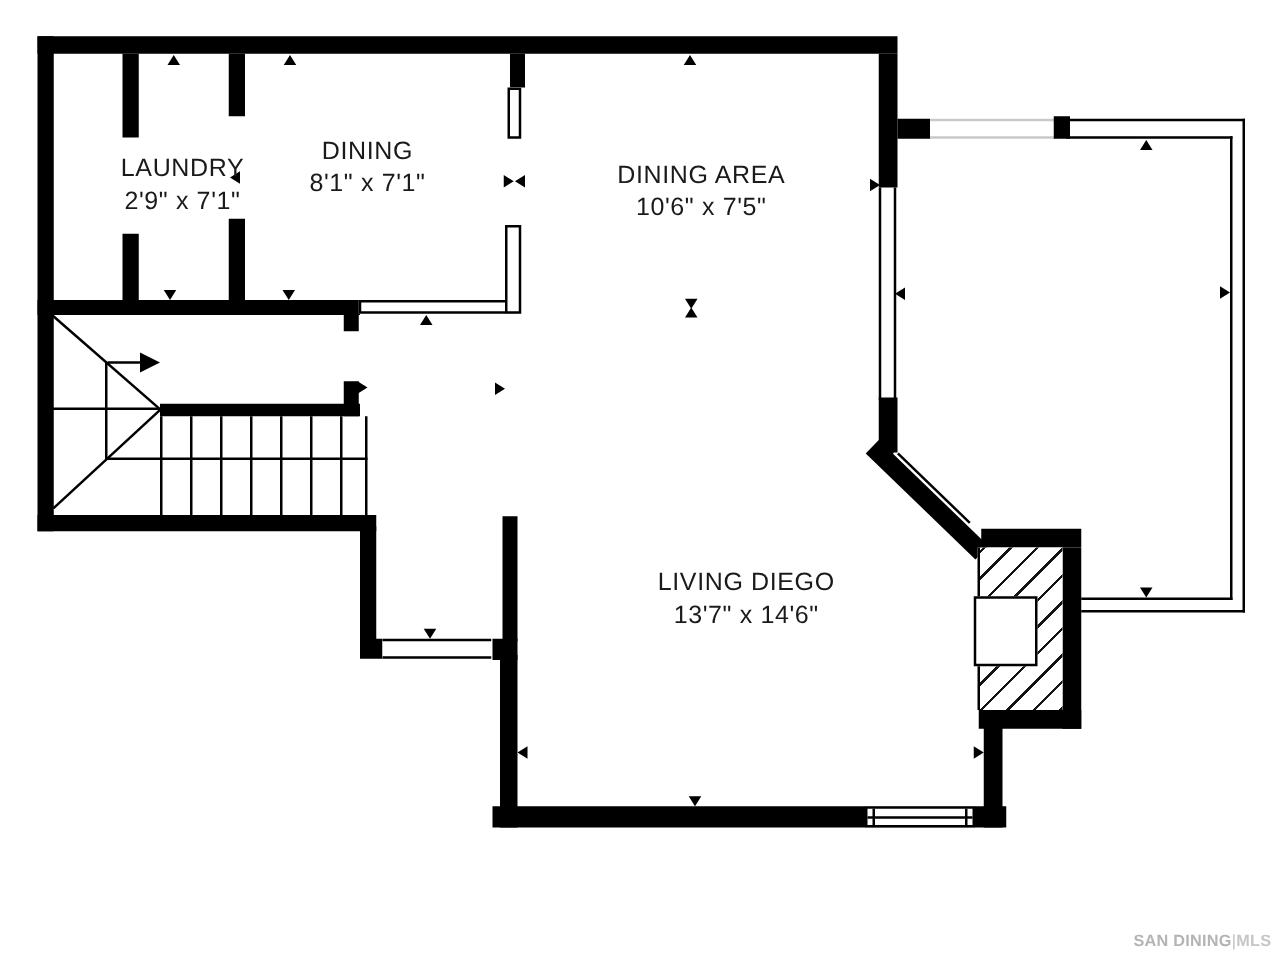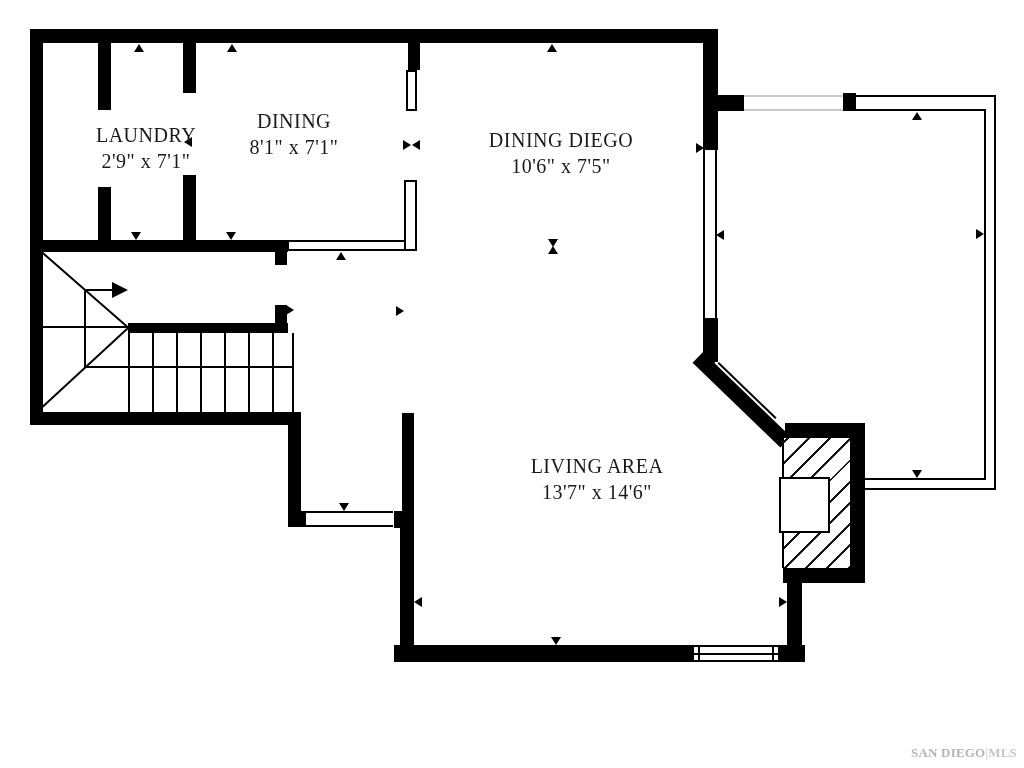--- a/index.html
+++ b/index.html
@@ -1,17 +1,17 @@
 <!DOCTYPE html>
 <html><head>
 <meta charset="utf-8">
 <style>
   html,body{margin:0;padding:0;background:#fff;}
   #plan{position:relative;width:1024px;height:768px;background:#ffffff;overflow:hidden;
-        font-family:Liberation Serif, serif;}
+        font-family:Liberation Sans, sans-serif;}
   .w{position:absolute;background:#000;}
   .ln{position:absolute;background:#000;}
   .gln{position:absolute;background:#c9c9c9;}
   .wh{position:absolute;background:#fff;border:2px solid #000;box-sizing:border-box;}
   .rot{transform-origin:0 0;}
   .tri{position:absolute;width:0;height:0;}
   .tri-up{border-left:5px solid transparent;border-right:5px solid transparent;border-bottom:8px solid #000;}
   .tri-down{border-left:5px solid transparent;border-right:5px solid transparent;border-top:8px solid #000;}
   .tri-left{border-top:5px solid transparent;border-bottom:5px solid transparent;border-right:8px solid #000;}
   .tri-right{border-top:5px solid transparent;border-bottom:5px solid transparent;border-left:8px solid #000;}
@@ -130,23 +130,23 @@
 
   <div class="room-label" style="left:146px;top:122px;">
     <div>LAUNDRY</div>
     <div>2'9" x 7'1"</div>
   </div>
   <div class="room-label" style="left:294px;top:108px;">
     <div>DINING</div>
     <div>8'1" x 7'1"</div>
   </div>
   <div class="room-label" style="left:561px;top:127px;">
-    <div>DINING DIEGO</div>
+    <div>DINING AREA</div>
     <div>10'6" x 7'5"</div>
   </div>
   <div class="room-label" style="left:597px;top:453px;">
-    <div>LIVING AREA</div>
+    <div>LIVING DIEGO</div>
     <div>13'7" x 14'6"</div>
   </div>
 
-  <div id="brand"><span>SAN DIEGO</span><span class="sep">|</span><span class="mls">MLS</span></div>
+  <div id="brand"><span>SAN DINING</span><span class="sep">|</span><span class="mls">MLS</span></div>
 
 </div>
 
 </body></html>

